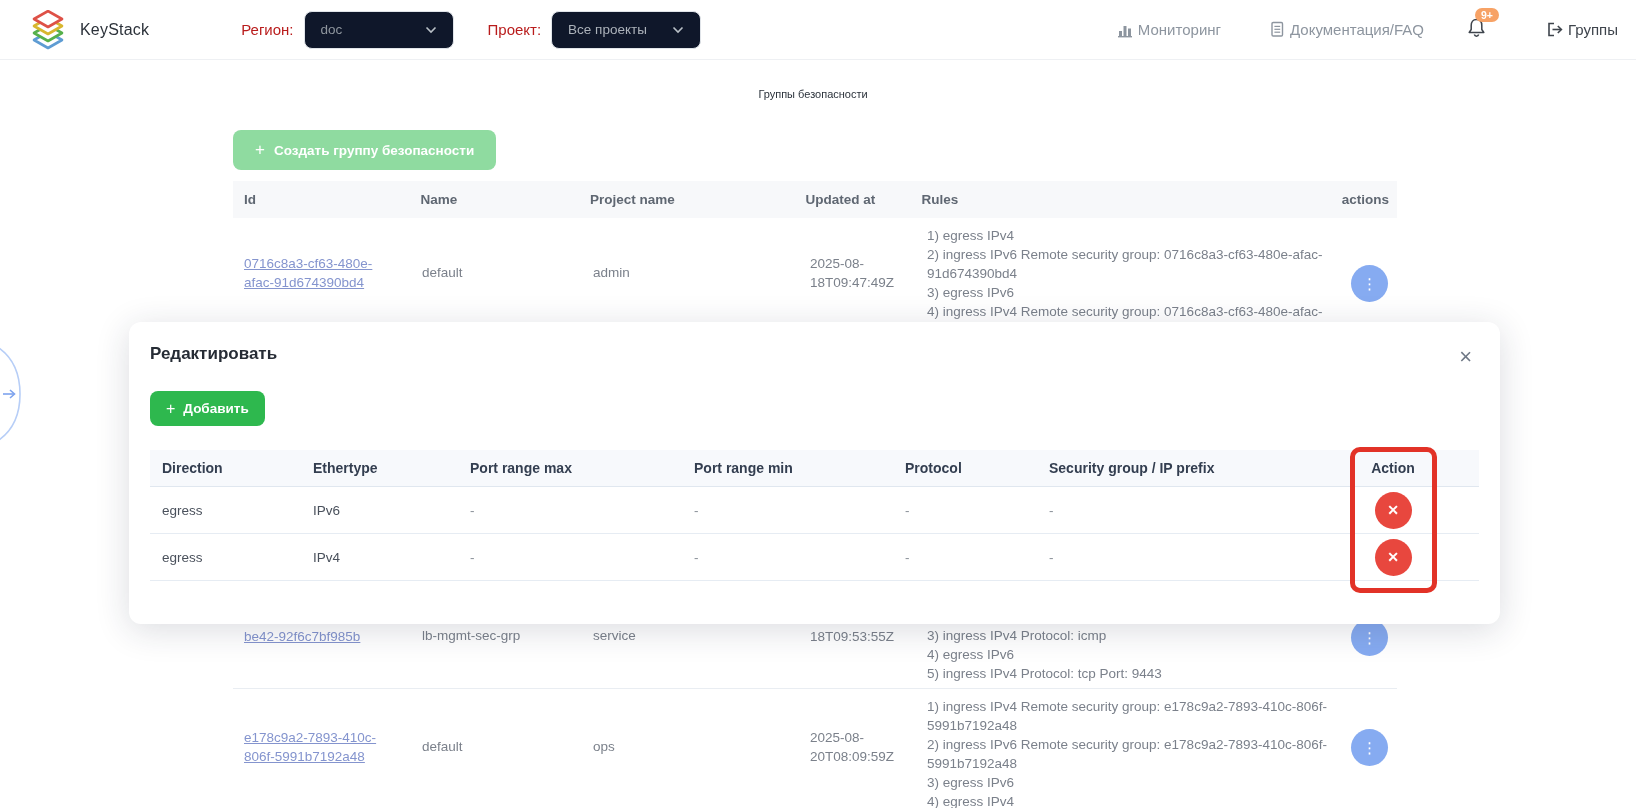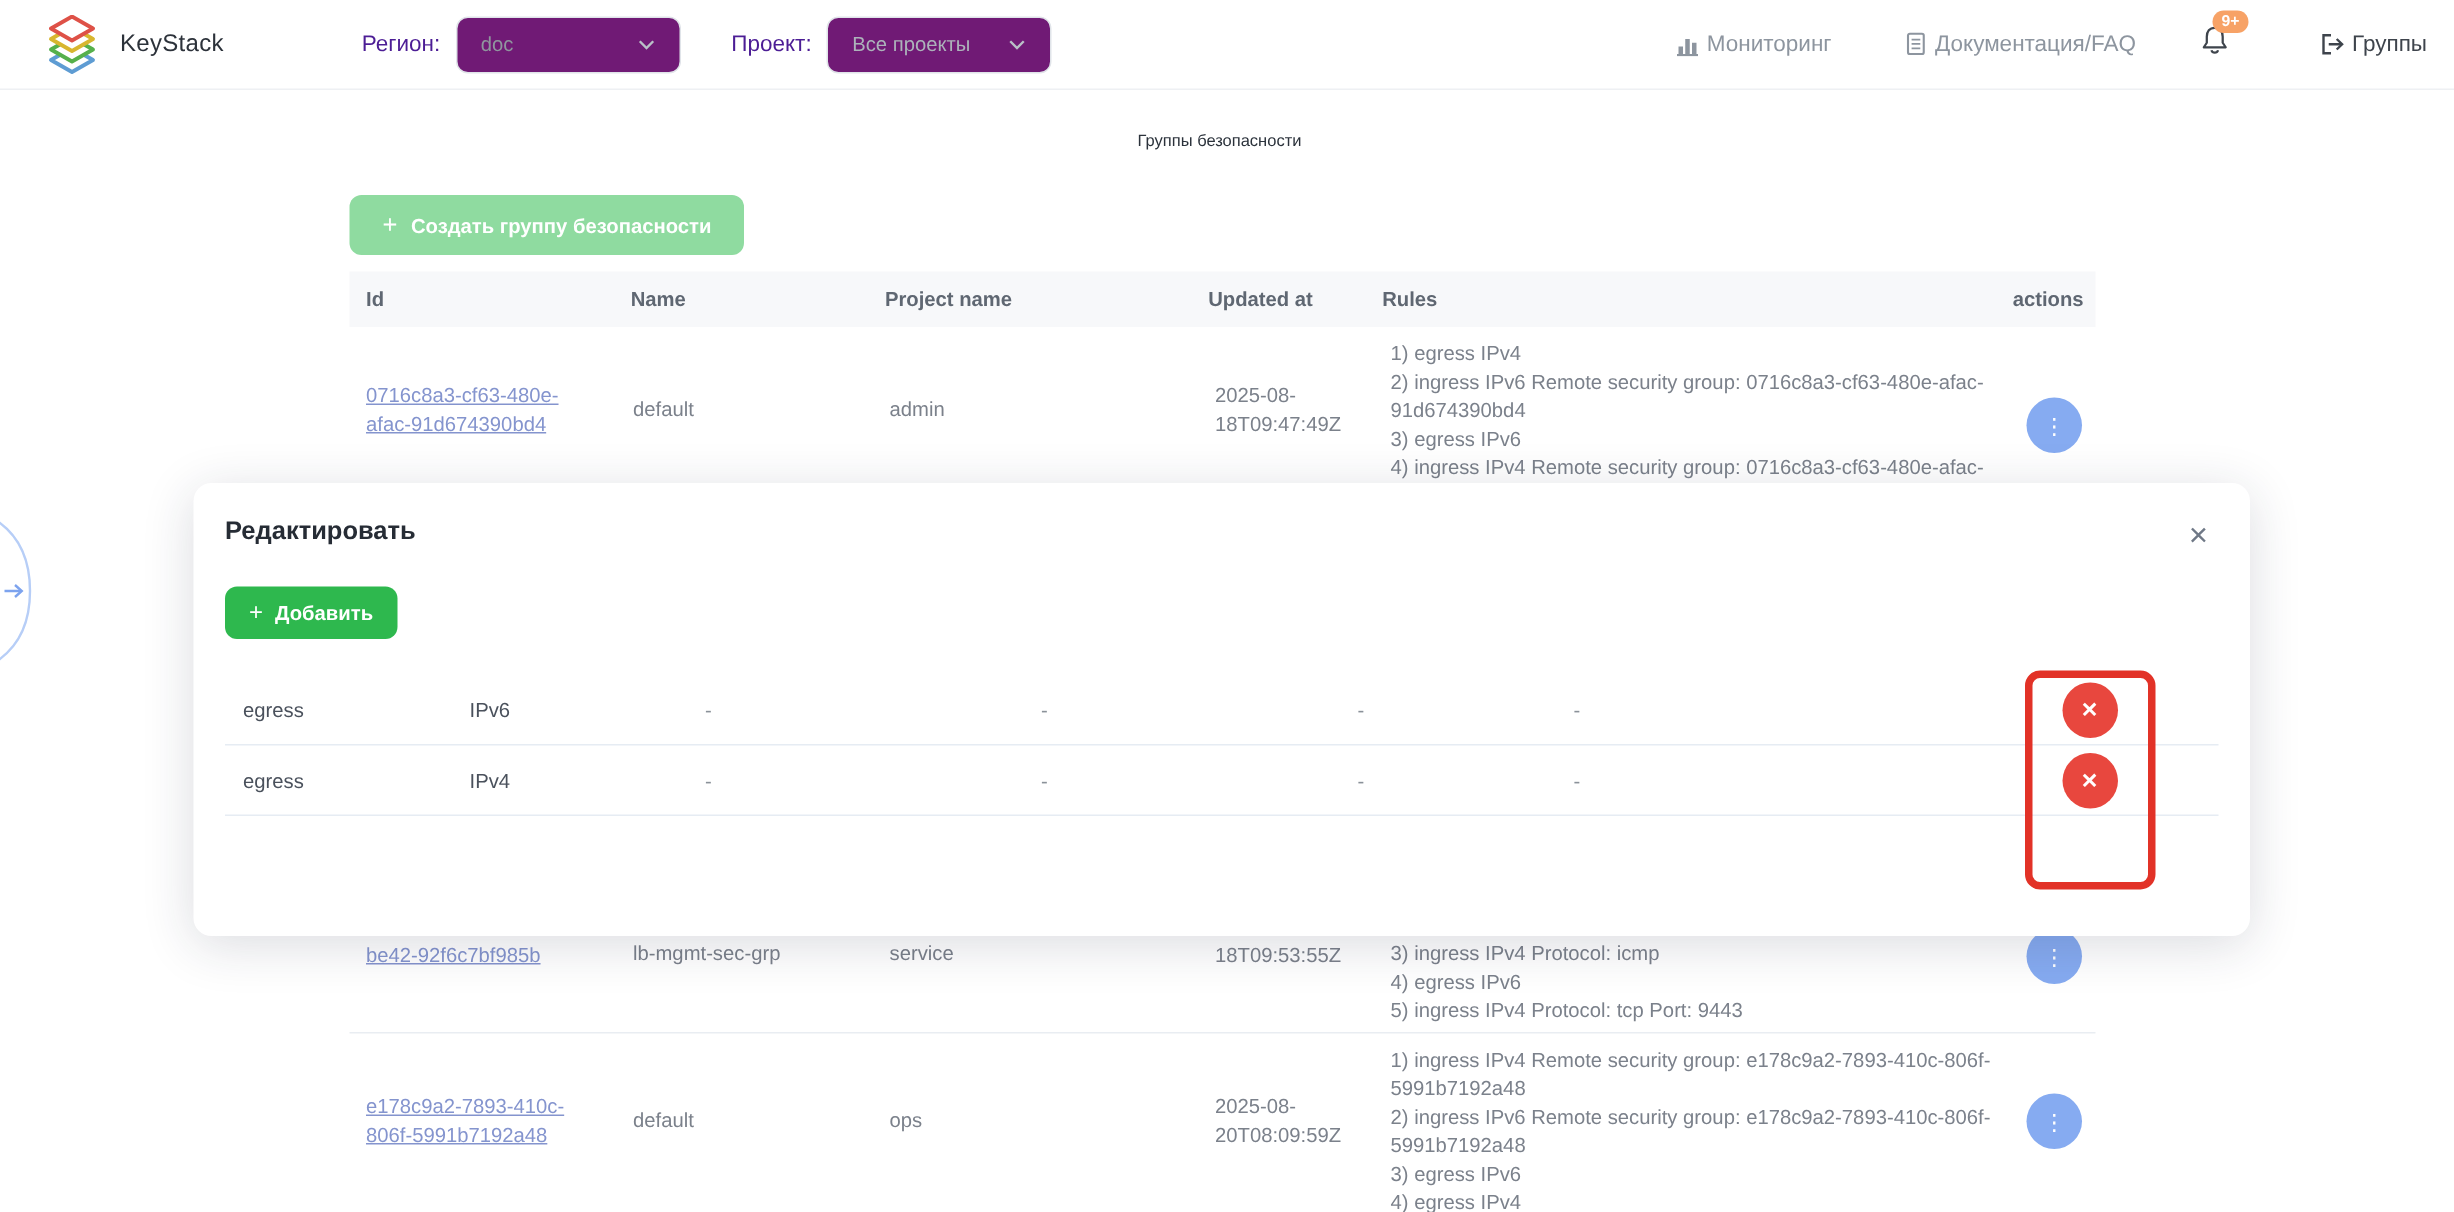--- a/index.html
+++ b/index.html
@@ -13,25 +13,25 @@
   .topbar {
     height:60px; display:flex; align-items:center;
     padding:0 18px 0 30px; border-bottom:1px solid #eef0f3; background:#fff;
     position:relative; z-index:5;
   }
   .brand { display:flex; align-items:center; gap:14px; }
   .brand-name { font-size:16px; color:#2c323a; letter-spacing:.2px; }
   .field-group { display:flex; align-items:center; gap:10px; }
   .field-group.region { margin-left:92px; }
   .field-group.project { margin-left:34px; }
-  .field-label { font-size:15px; color:#4c1d95; }
+  .field-label { font-size:15px; color:#b91c1c; }
   .select {
     width:150px; height:38px; border:1px solid #e0e4e9; border-radius:8px;
     display:flex; align-items:center; justify-content:space-between;
-    padding:0 16px; background:#701a75; cursor:pointer;
+    padding:0 16px; background:#0f172a; cursor:pointer;
   }
   .select .val { font-size:13.5px; color:#8f969e; }
   .select.placeholder .val { color:#acb2ba; }
   .top-spacer { flex:1; }
   .nav-item { display:flex; align-items:center; gap:5px; font-size:15px; color:#8d959f; cursor:pointer; }
   .nav-item.monitoring { margin-right:48px; }
   .nav-item.docs { margin-right:42px; }
   .bell-wrap { position:relative; margin-right:58px; cursor:pointer; }
   .badge {
     position:absolute; top:-9px; left:9px; background:#f7a266; color:#fff;
@@ -296,20 +296,29 @@
 <div class="modal">
   <div class="modal-title">Редактировать</div>
   <button class="modal-close"><span>×</span></button>
 
   <button class="add-btn">
     <span class="plus">+</span>
     <span>Добавить</span>
   </button>
 
   <div class="modal-table">
+    <div class="md-header">
+      <div class="m-dir">Direction</div>
+      <div class="m-eth">Ethertype</div>
+      <div class="m-pmax">Port range max</div>
+      <div class="m-pmin">Port range min</div>
+      <div class="m-proto">Protocol</div>
+      <div class="m-sg">Security group / IP prefix</div>
+      <div class="m-act">Action</div>
+    </div>
 
     <div class="md-row">
       <div class="m-dir">egress</div>
       <div class="m-eth">IPv6</div>
       <div class="m-pmax dash">-</div>
       <div class="m-pmin dash">-</div>
       <div class="m-proto dash">-</div>
       <div class="m-sg dash">-</div>
       <div class="m-act">
           <button class="x-btn">

